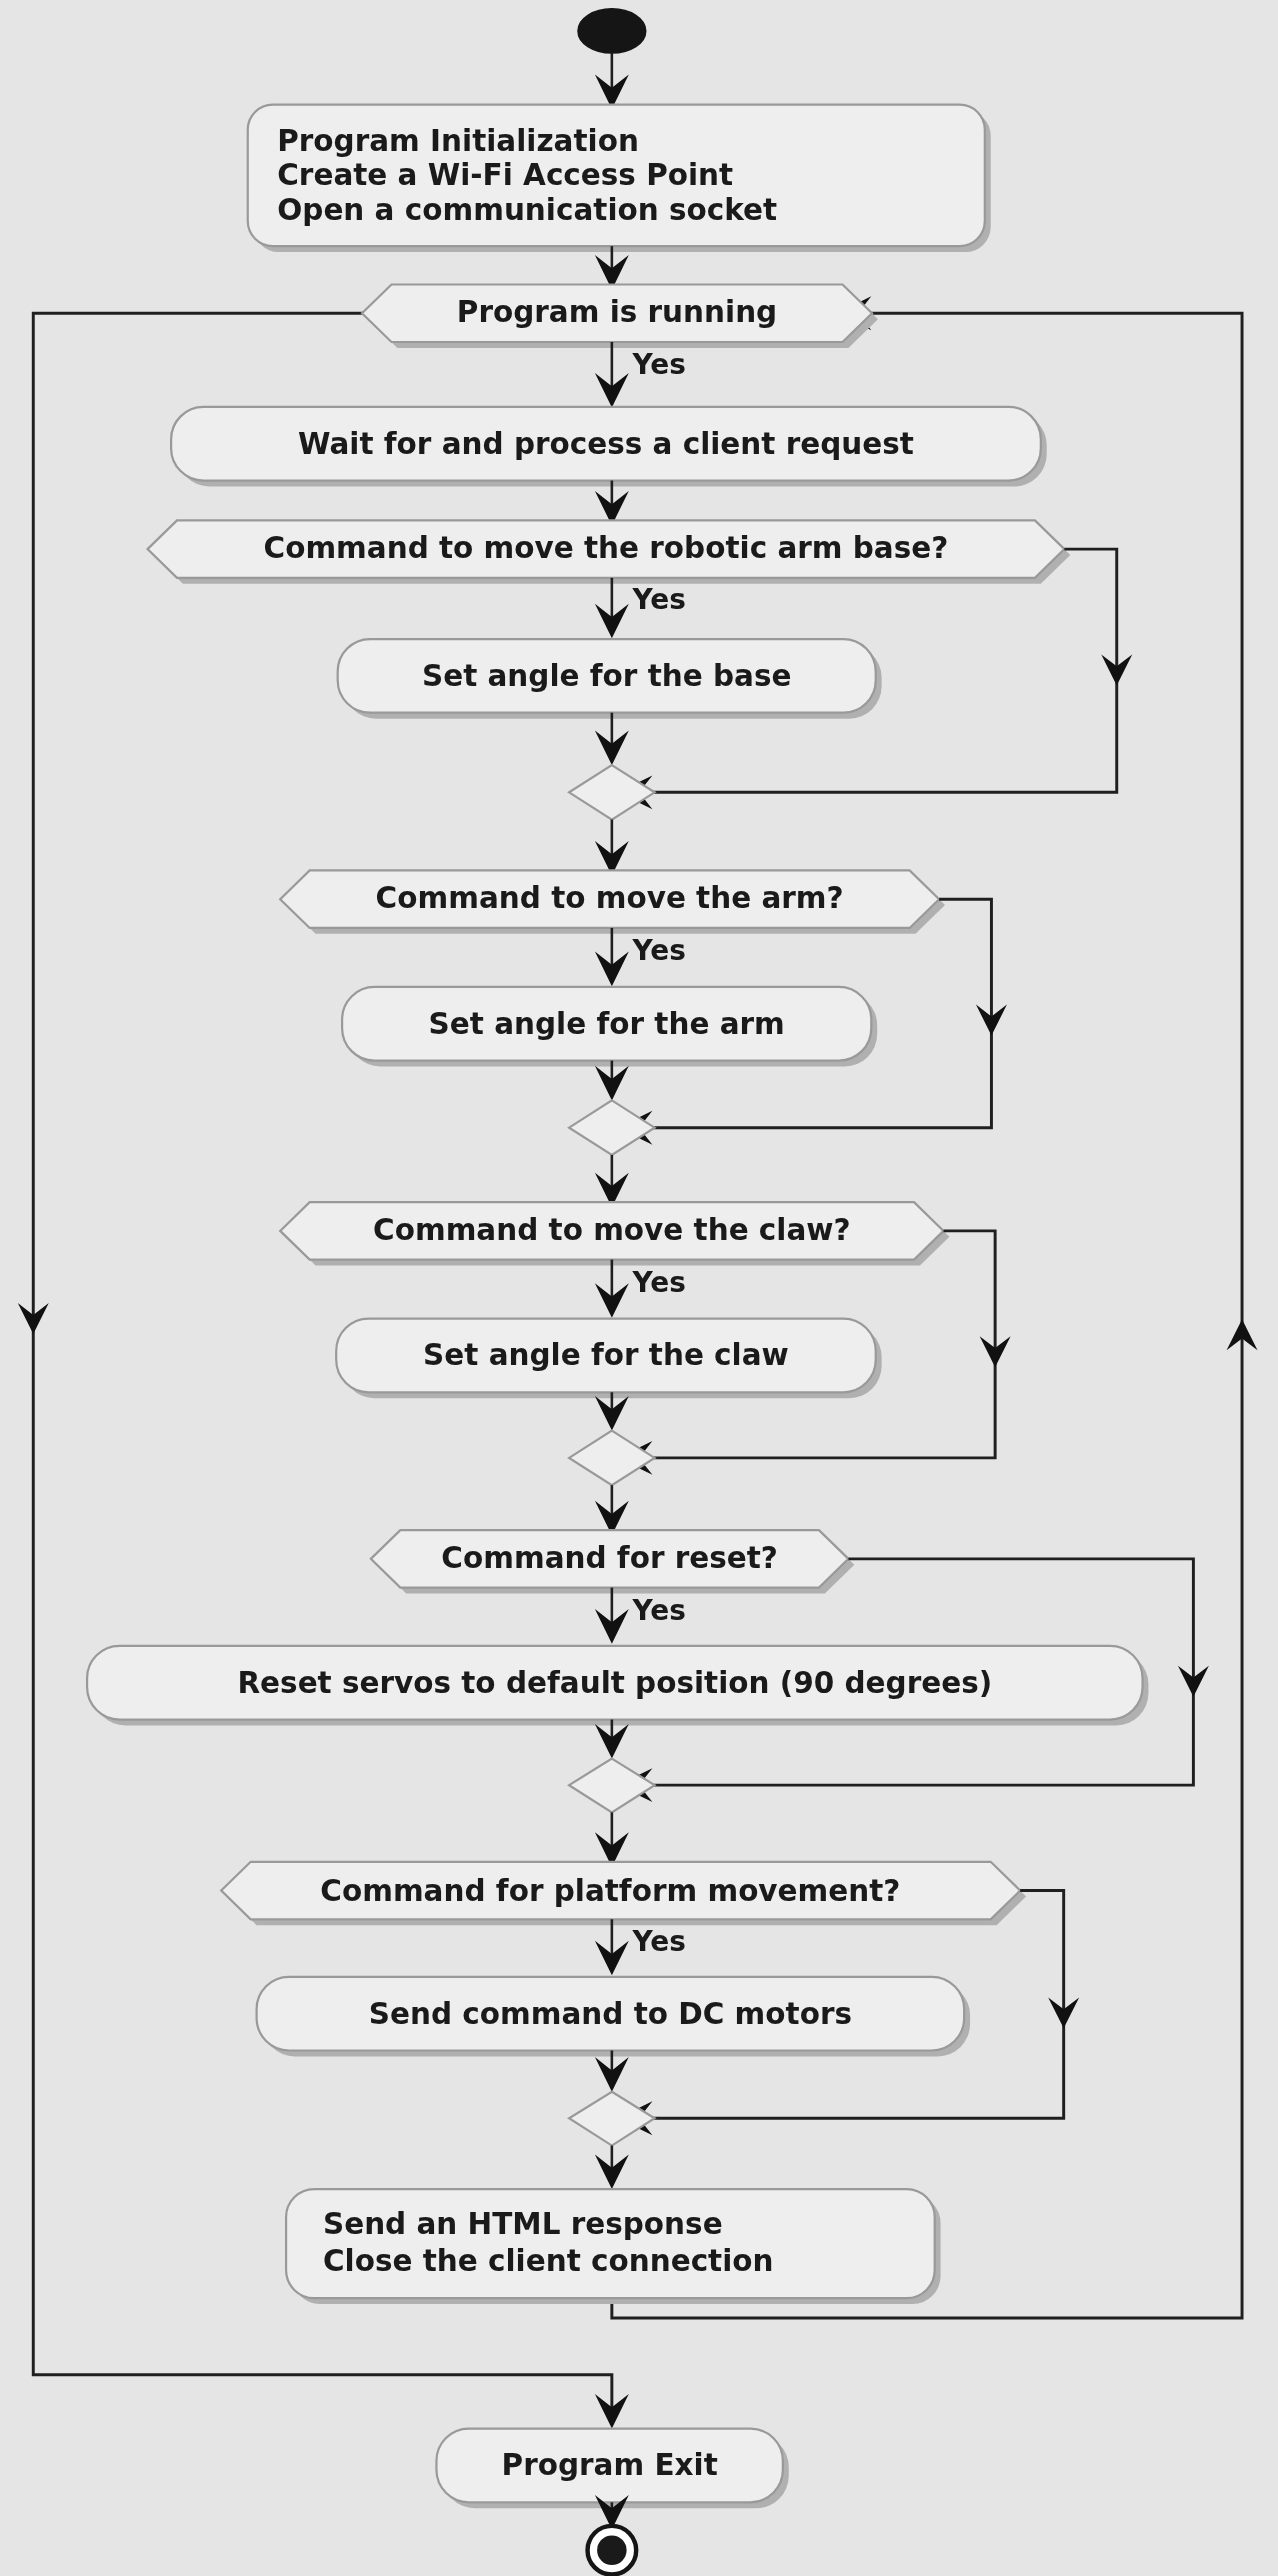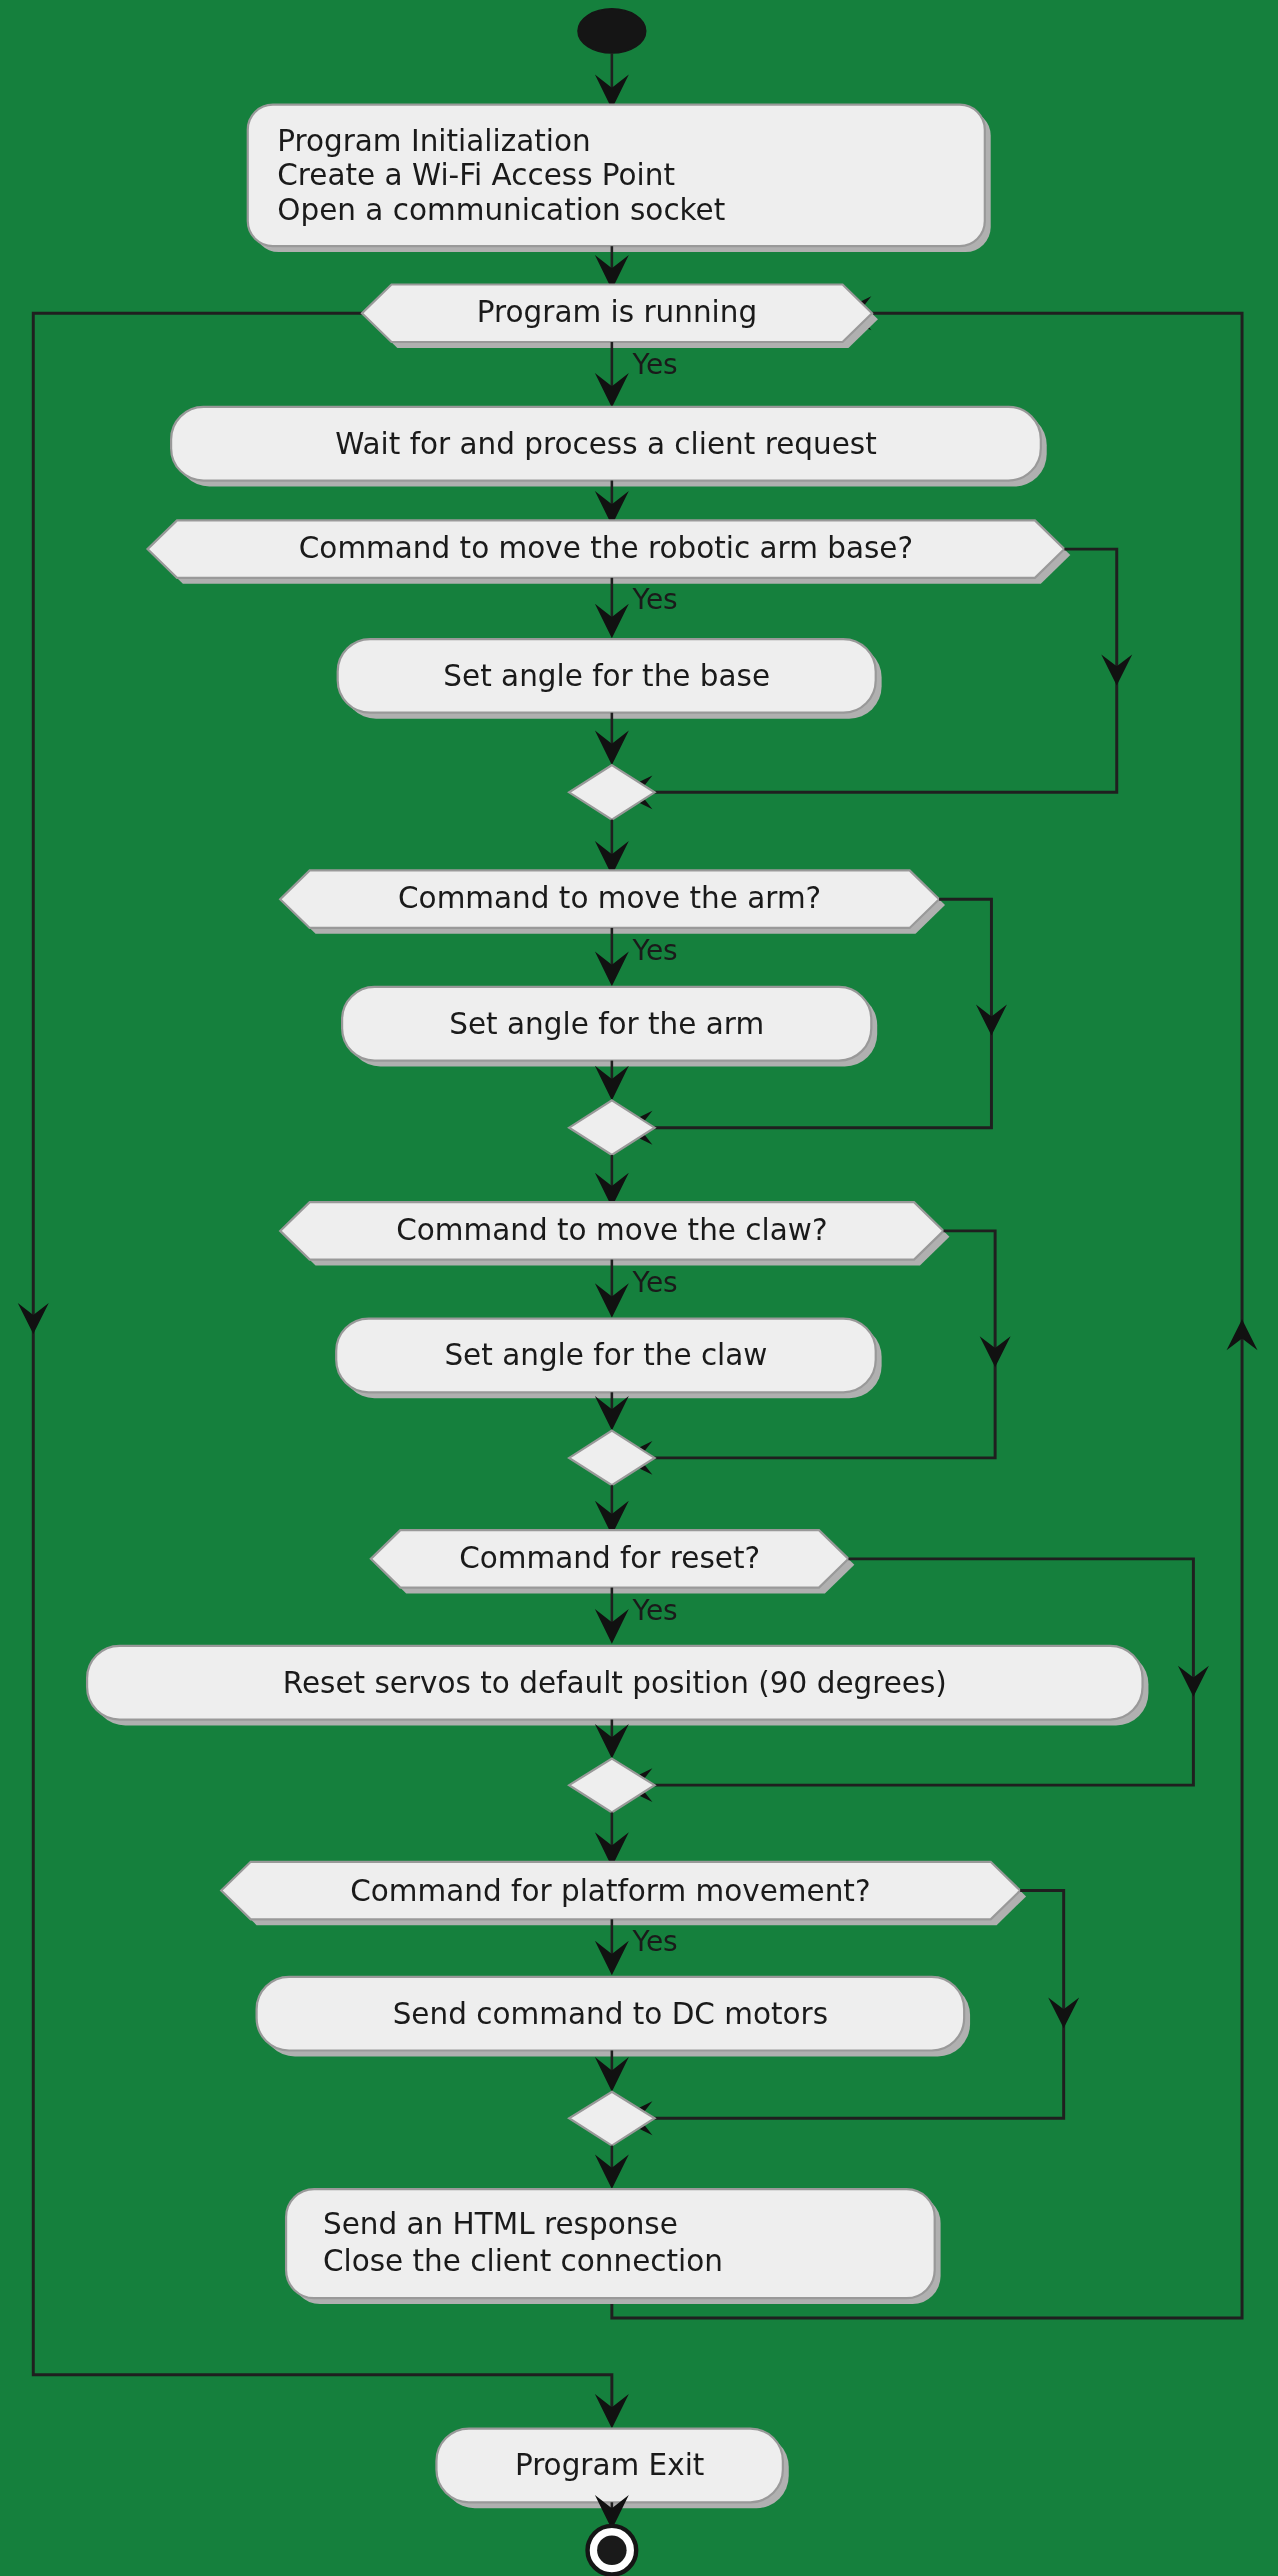--- a/index.html
+++ b/index.html
@@ -10,21 +10,22 @@
   body {
     width: 1279px;
     height: 2576px;
     font-family: "DejaVu Sans", sans-serif;
     overflow: hidden;
   }
   #diagram-root {
     position: relative;
     width: 1279px;
     height: 2576px;
-    background: #15803d;
+    background: #e5e5e5;
+    font-weight: bold;
   }
   svg#flow {
     display: block;
     width: 1279px;
     height: 2576px;
   }
   .node-shape {
     fill: #eeeeee;
     stroke: #999999;
     stroke-width: 3;

